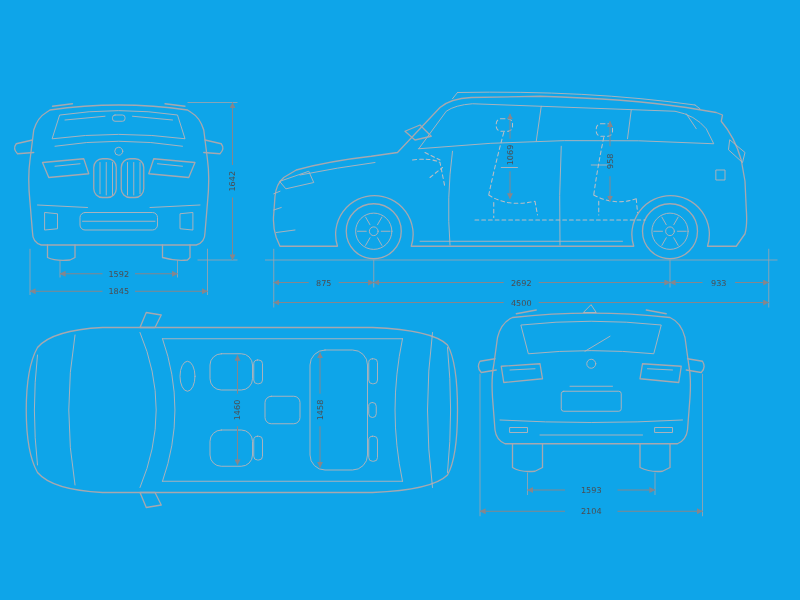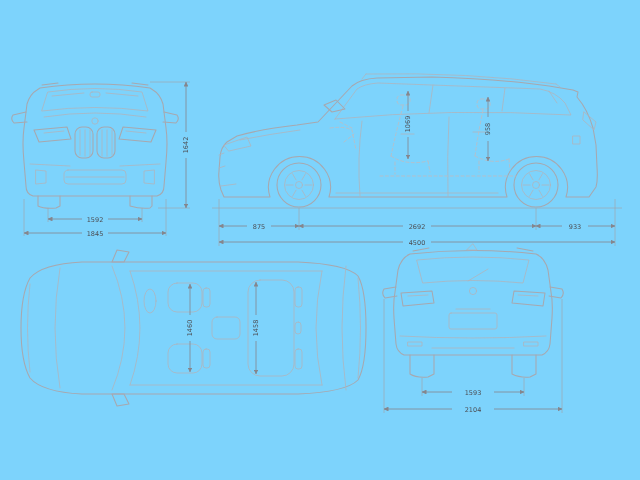--- a/index.html
+++ b/index.html
@@ -1,16 +1,16 @@
 <!DOCTYPE html>
 <html><head>
 <meta charset="utf-8">
 <style>
   html,body{margin:0;padding:0;width:640px;height:480px;background:#ffffff;overflow:hidden;}
-  .stage{position:relative;width:640px;height:480px;background:#7dd3fc;}
+  .stage{position:relative;width:640px;height:480px;background:#0ea5e9;}
   svg{display:block}
   .car{fill:none;stroke:#a7a8af;stroke-width:1.05;stroke-linejoin:round;stroke-linecap:round}
   .fine{fill:none;stroke:#b2b3ba;stroke-width:.75;stroke-linejoin:round;stroke-linecap:round}
   .dash{fill:none;stroke:#bcbdc3;stroke-width:.85;stroke-dasharray:3 2.4;stroke-linecap:round}
   .dim{fill:none;stroke:#85868d;stroke-width:.8}
   .ext{fill:none;stroke:#a3a4ab;stroke-width:.65}
   .t{font:6.5px "DejaVu Sans","Liberation Sans",sans-serif;fill:#4c4d52;text-anchor:middle}
 </style>
 </head>
 <body>

